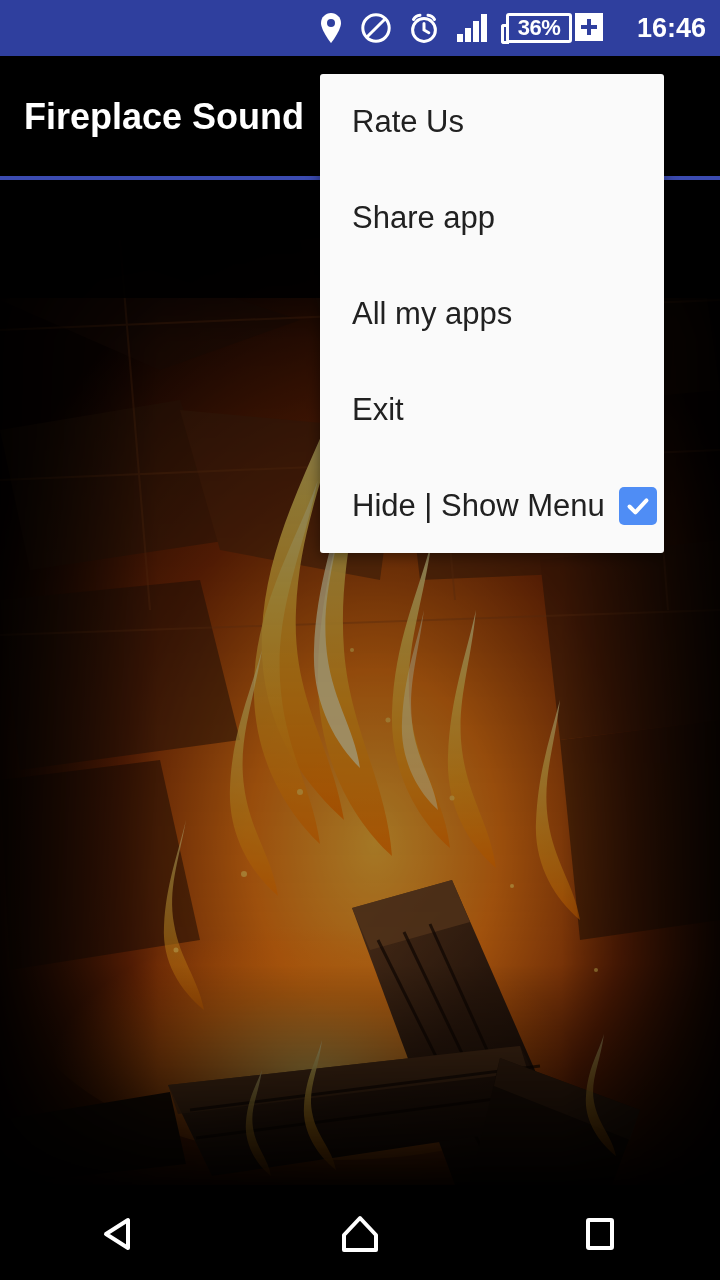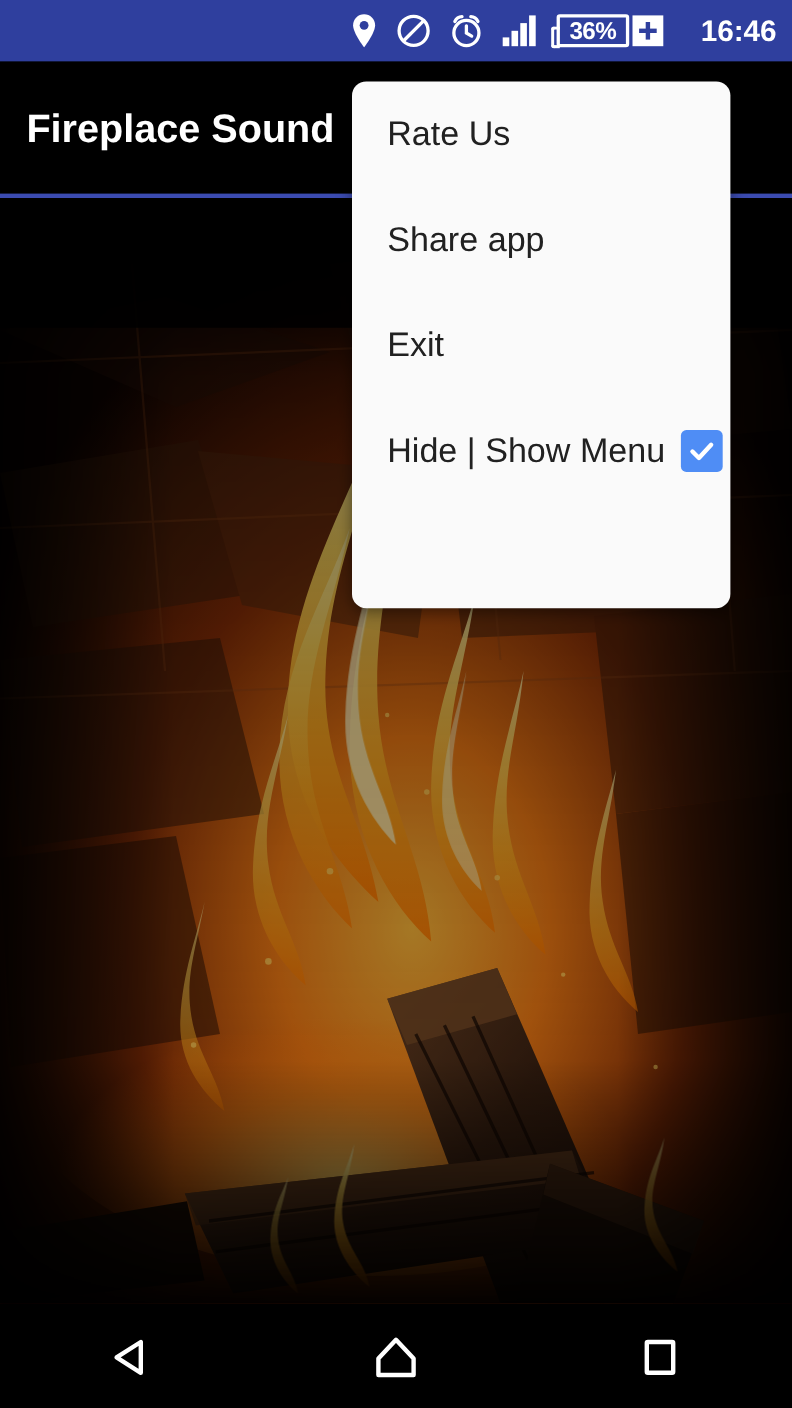--- a/index.html
+++ b/index.html
@@ -20,21 +20,21 @@
   .statusbar {
     position:absolute; top:0; left:0;
     width:720px; height:56px;
     background:#2F3F9E;
     display:flex; align-items:center; justify-content:flex-end;
     padding-right:14px;
   }
   .sb-icons { display:flex; align-items:center; gap:16px; }
   .sb-ico { display:flex; align-items:center; justify-content:center; }
   .battery {
-    display:flex; align-items:center; gap:0px;
+    display:flex; align-items:flex-start; gap:0px;
   }
   .batt-body {
     position:relative;
     border:3px solid #ffffff;
     border-radius:3px;
     background:#2F3F9E;
     height:30px; min-width:66px;
     display:flex; align-items:center; justify-content:center;
     padding:0 5px;
   }
@@ -106,21 +106,21 @@
     z-index:5;
     text-shadow:0 1px 3px rgba(0,0,0,.8);
   }
 
   
   .menu {
     position:absolute;
     top:74px; left:320px;
     width:344px; height:479px;
     background:#FAFAFA;
-    border-radius:13px;
+    border-radius:3px;
     box-shadow:0 3px 14px rgba(0,0,0,.45);
     z-index:20;
     overflow:hidden;
   }
   .menu-item {
     position:relative;
     height:96px;
     display:flex; align-items:center;
     padding-left:32px; padding-right:24px;
     color:#212121;
@@ -340,20 +340,23 @@
   <div class="menu">
 
     <div class="menu-item">
       <span class="label">Rate Us</span>
     </div>
 
     <div class="menu-item">
       <span class="label">Share app</span>
     </div>
 
+    <div class="menu-item">
+      <span class="label">All my apps</span>
+    </div>
 
     <div class="menu-item">
       <span class="label">Exit</span>
     </div>
 
     <div class="menu-item">
       <span class="label">Hide | Show Menu</span>
       <span class="checkbox">
         <svg width="30" height="30" viewBox="0 0 30 30">
           <path d="M6.5 15.5 L12.4 21.4 L23.5 9.4" fill="none" stroke="#ffffff" stroke-width="4" stroke-linecap="round" stroke-linejoin="round"></path>

